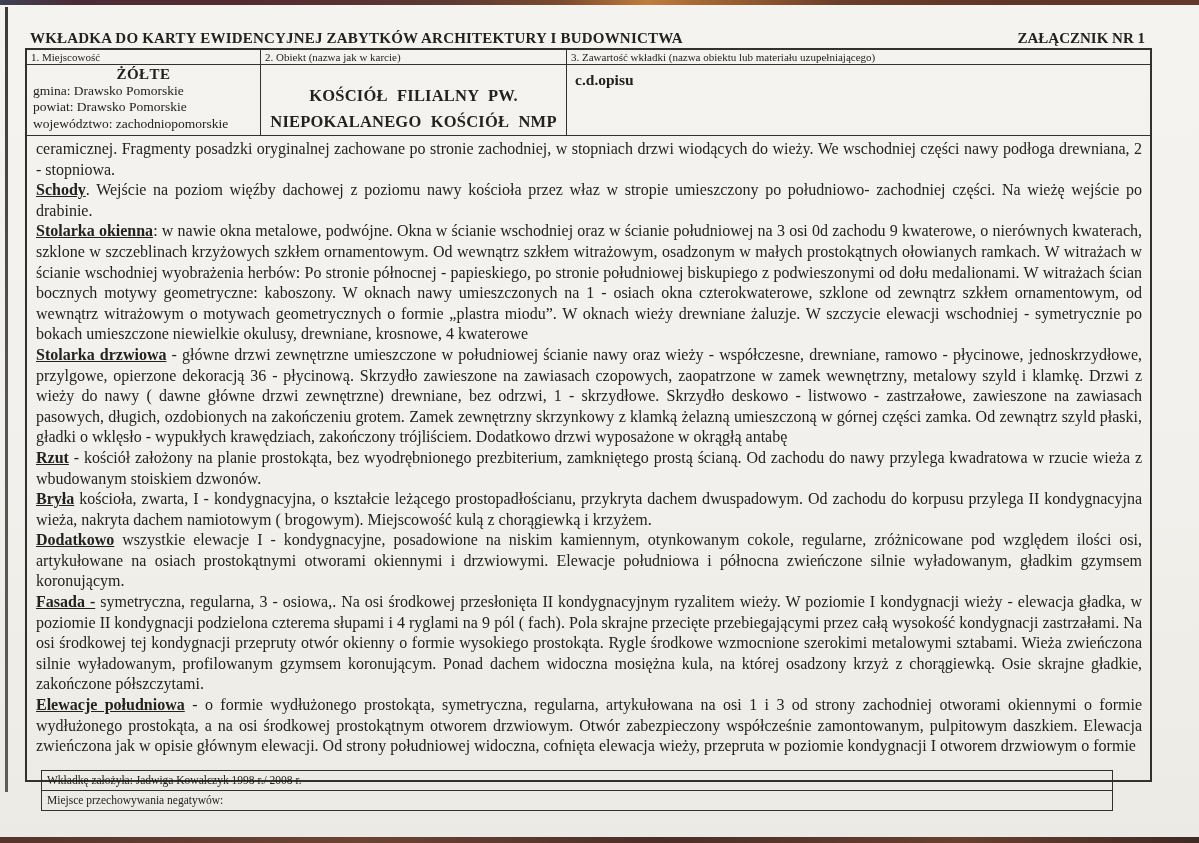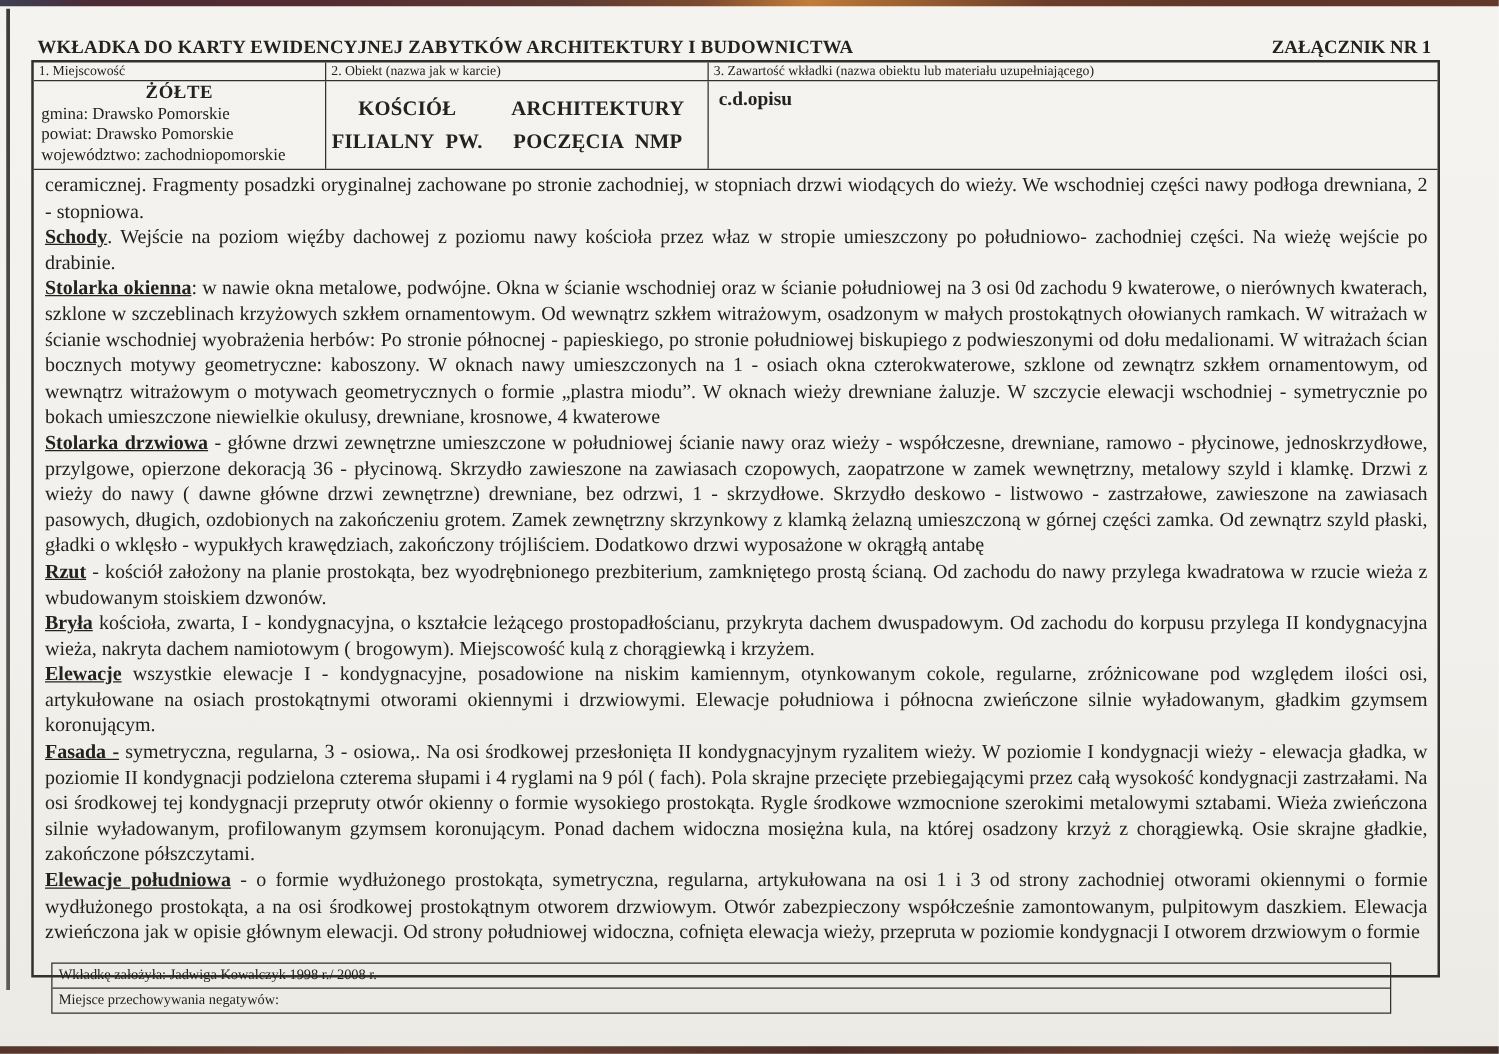--- a/index.html
+++ b/index.html
@@ -43,21 +43,21 @@
   .row-labels { border-bottom: 1.5px solid #33312d; font-size: 11px; line-height: 12px; }
   .row-labels .cell { padding: 1px 4px 1px 4px; }
   .cell { box-sizing: border-box; }
   .c1 { width: 234px; border-right: 1.5px solid #33312d; }
   .c2 { width: 306px; border-right: 1.5px solid #33312d; }
   .c3 { flex: 1; }
   .row-values { border-bottom: 1.5px solid #33312d; min-height: 64px; }
   .loc-cell { padding: 1px 6px 3px 6px; font-size: 13.5px; line-height: 16.5px; }
   .loc-name { text-align: center; font-weight: bold; font-size: 15px; letter-spacing: 0.5px; }
   .obj-cell {
-    display: flex; flex-direction: row; justify-content: flex-start; align-items: center;
+    display: flex; flex-direction: column; justify-content: flex-end; align-items: center;
     text-align: center; font-weight: bold; font-size: 16.5px; line-height: 26px;
     word-spacing: 5px; letter-spacing: 0.2px;
   }
   .content-cell { padding: 6px 8px; font-weight: bold; font-size: 15.5px; }
   
   .row-body {
     display: block; height: 637px; overflow: hidden;
     padding: 3px 8px 4px 9px;
     font-size: 16px; line-height: 20.6px;
     text-align: justify; text-justify: inter-word;
@@ -96,33 +96,33 @@
 
   <div class="row row-values">
     <div class="cell c1 loc-cell">
       <div class="loc-name">ŻÓŁTE</div>
       <div>gmina:  Drawsko Pomorskie</div>
       <div>powiat: Drawsko Pomorskie</div>
       <div>województwo:  zachodniopomorskie</div>
     </div>
     <div class="cell c2 obj-cell">
       <div>KOŚCIÓŁ FILIALNY PW.</div>
-      <div>ARCHITEKTURY POCZĘCIA NMP</div>
+      <div>NIEPOKALANEGO KOŚCIÓŁ NMP</div>
     </div>
     <div class="cell c3 content-cell">c.d.opisu</div>
   </div>
 
   <div class="row-body">
     <p class="para"><span class="para-heading"></span><span>ceramicznej. Fragmenty posadzki oryginalnej zachowane po stronie zachodniej, w stopniach drzwi wiodących do wieży. We wschodniej części nawy podłoga drewniana, 2 - stopniowa.</span></p>
     <p class="para"><span class="para-heading">Schody</span><span>. Wejście na poziom więźby dachowej z poziomu nawy kościoła przez właz w stropie umieszczony po południowo- zachodniej części. Na wieżę wejście po drabinie.</span></p>
     <p class="para"><span class="para-heading">Stolarka okienna</span><span>: w nawie okna metalowe, podwójne. Okna w ścianie wschodniej oraz w ścianie południowej na 3 osi 0d zachodu 9 kwaterowe, o nierównych kwaterach, szklone w szczeblinach krzyżowych szkłem ornamentowym. Od wewnątrz szkłem witrażowym, osadzonym w małych prostokątnych ołowianych ramkach. W witrażach w ścianie wschodniej wyobrażenia herbów: Po stronie północnej - papieskiego, po stronie południowej biskupiego z podwieszonymi od dołu medalionami. W witrażach ścian bocznych motywy geometryczne: kaboszony. W oknach nawy umieszczonych na 1 - osiach okna czterokwaterowe, szklone od zewnątrz szkłem ornamentowym, od wewnątrz witrażowym o motywach geometrycznych o formie „plastra miodu”. W oknach wieży drewniane żaluzje. W szczycie elewacji wschodniej - symetrycznie po bokach umieszczone niewielkie okulusy, drewniane, krosnowe, 4 kwaterowe</span></p>
     <p class="para"><span class="para-heading">Stolarka drzwiowa</span><span> - główne drzwi zewnętrzne umieszczone w południowej ścianie nawy oraz wieży - współczesne, drewniane, ramowo - płycinowe, jednoskrzydłowe, przylgowe, opierzone dekoracją 36 - płycinową. Skrzydło zawieszone na zawiasach czopowych, zaopatrzone w zamek wewnętrzny, metalowy szyld i klamkę. Drzwi z wieży do nawy ( dawne główne drzwi zewnętrzne) drewniane, bez odrzwi, 1 - skrzydłowe. Skrzydło deskowo - listwowo - zastrzałowe, zawieszone na zawiasach pasowych, długich, ozdobionych na zakończeniu grotem. Zamek zewnętrzny skrzynkowy z klamką żelazną umieszczoną w górnej części zamka. Od zewnątrz szyld płaski, gładki o wklęsło - wypukłych krawędziach, zakończony trójliściem. Dodatkowo drzwi wyposażone w okrągłą antabę</span></p>
     <p class="para"><span class="para-heading">Rzut</span><span> - kościół założony na planie prostokąta, bez wyodrębnionego prezbiterium, zamkniętego prostą ścianą. Od zachodu do nawy przylega kwadratowa w rzucie wieża z wbudowanym stoiskiem dzwonów.</span></p>
     <p class="para"><span class="para-heading">Bryła</span><span> kościoła, zwarta, I - kondygnacyjna, o kształcie leżącego prostopadłościanu, przykryta dachem dwuspadowym. Od zachodu do korpusu przylega II kondygnacyjna wieża, nakryta dachem namiotowym ( brogowym). Miejscowość kulą z chorągiewką i krzyżem.</span></p>
-    <p class="para"><span class="para-heading">Elewacje</span><span> wszystkie elewacje I - kondygnacyjne, posadowione na niskim kamiennym, otynkowanym cokole, regularne, zróżnicowane pod względem ilości osi, artykułowane na osiach prostokątnymi otworami okiennymi i drzwiowymi. Elewacje południowa i północna zwieńczone silnie wyładowanym, gładkim gzymsem koronującym.</span></p>
+    <p class="para"><span class="para-heading">Dodatkowo</span><span> wszystkie elewacje I - kondygnacyjne, posadowione na niskim kamiennym, otynkowanym cokole, regularne, zróżnicowane pod względem ilości osi, artykułowane na osiach prostokątnymi otworami okiennymi i drzwiowymi. Elewacje południowa i północna zwieńczone silnie wyładowanym, gładkim gzymsem koronującym.</span></p>
     <p class="para"><span class="para-heading">Fasada -</span><span> symetryczna, regularna, 3 - osiowa,. Na osi środkowej przesłonięta II kondygnacyjnym ryzalitem wieży. W poziomie I kondygnacji wieży - elewacja gładka, w poziomie II kondygnacji podzielona czterema słupami i 4 ryglami na 9 pól ( fach). Pola skrajne przecięte przebiegającymi przez całą wysokość kondygnacji zastrzałami. Na osi środkowej tej kondygnacji przepruty otwór okienny o formie wysokiego prostokąta. Rygle środkowe wzmocnione szerokimi metalowymi sztabami. Wieża zwieńczona silnie wyładowanym, profilowanym gzymsem koronującym. Ponad dachem widoczna mosiężna kula, na której osadzony krzyż z chorągiewką. Osie skrajne gładkie, zakończone półszczytami.</span></p>
     <p class="para"><span class="para-heading">Elewacje południowa</span><span> - o formie wydłużonego prostokąta, symetryczna, regularna, artykułowana na osi 1 i 3 od strony zachodniej otworami okiennymi o formie wydłużonego prostokąta, a na osi środkowej prostokątnym otworem drzwiowym. Otwór zabezpieczony współcześnie zamontowanym, pulpitowym daszkiem. Elewacja zwieńczona jak w opisie głównym elewacji. Od strony południowej widoczna, cofnięta elewacja wieży, przepruta w poziomie kondygnacji I otworem drzwiowym o formie</span></p>
   </div>
 </div>
 
 <div class="footer-tbl">
   <div class="foot-row">Wkładkę założyła: Jadwiga Kowalczyk 1998 r./ 2008 r.</div>
   <div class="foot-row">Miejsce przechowywania negatywów:</div>
 </div>
 

